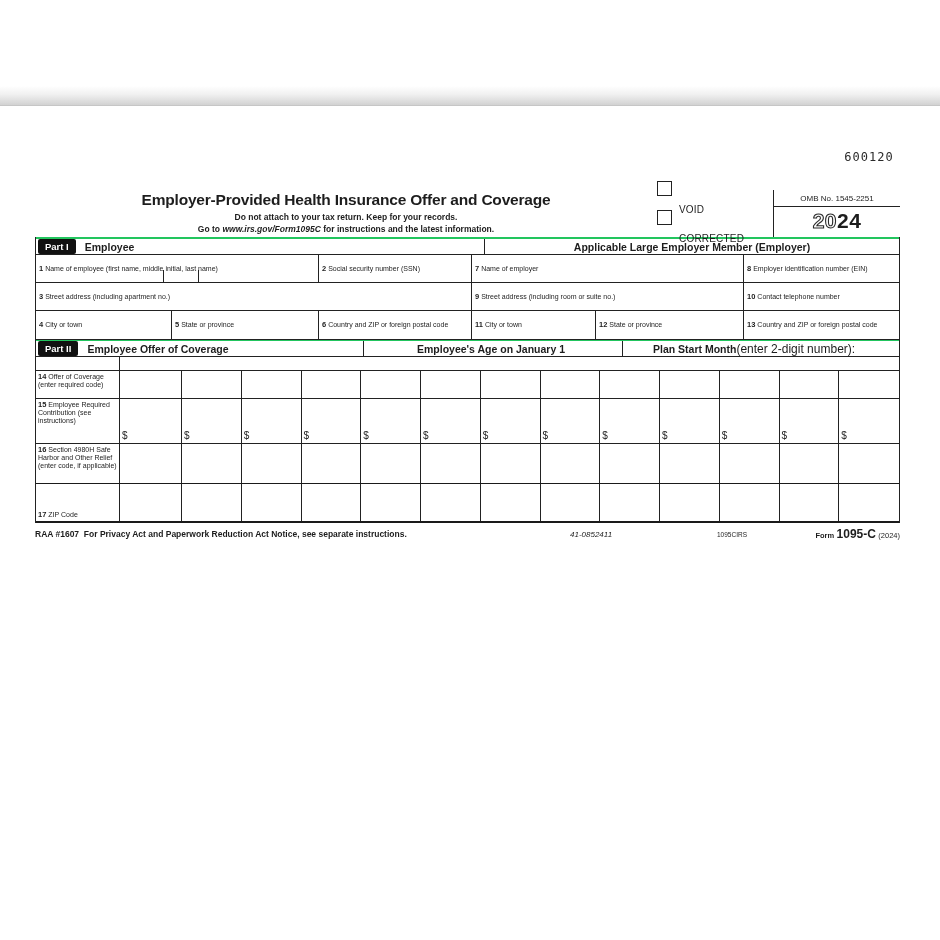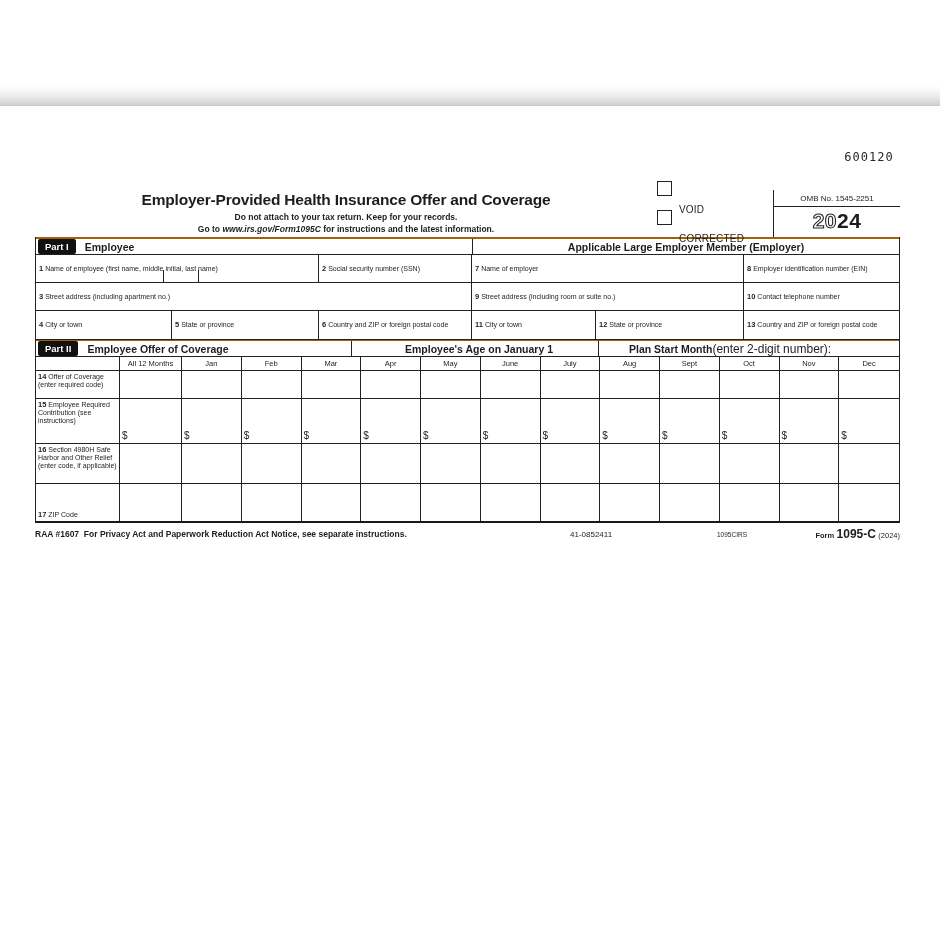--- a/index.html
+++ b/index.html
@@ -33,21 +33,21 @@
   .chk-row{display:flex;align-items:center;height:14px;margin-bottom:15px;}
   .checkbox{width:13px;height:13px;border:1.2px solid #222;background:#fff;margin-right:7px;flex:0 0 auto;}
   .chk-label{font-size:10px;letter-spacing:0.2px;margin-top:42px;}
   .hdr-omb{width:127px;border-left:1.5px solid #222;margin-top:10px;height:47px;box-sizing:border-box;text-align:center;}
   .omb-no{font-size:8px;padding:4px 0 3px;border-bottom:1px solid #222;}
   .year{font-size:21px;font-weight:800;margin-top:2px;letter-spacing:0.5px;}
   .year .outline{color:#fafafa;-webkit-text-stroke:1.1px #2a2a2a;}
   
   .tbl{border-left:1px solid #222;border-right:1px solid #222;box-sizing:border-box;}
   
-  .part-bar{display:flex;height:15px;border-top:2px solid #a16207;border-bottom:1px solid #222;align-items:center;}
+  .part-bar{display:flex;height:15px;border-top:2px solid #22c55e;border-bottom:1px solid #222;align-items:center;gap:12px;}
   .part-box{background:#111;color:#fff;font-size:9.5px;font-weight:bold;padding:1.5px 7px 2px;margin:0 0 0 2px;border-radius:2px;}
   .bar-title{font-size:10.5px;font-weight:bold;margin-left:9px;}
   .bar-seg{display:flex;align-items:center;height:100%;box-sizing:border-box;}
   .bar-seg.center{justify-content:center;}
   .bar-note{font-size:12px;font-weight:normal;}
   
   .row{display:flex;border-bottom:1px solid #222;box-sizing:border-box;}
   .cell{box-sizing:border-box;border-right:1px solid #222;padding:2px 3px;position:relative;}
   .cell.last{border-right:none;}
   .fnum{font-size:7.5px;font-weight:bold;margin-right:2px;}
@@ -59,21 +59,21 @@
   .p2label{width:84px;flex:0 0 auto;box-sizing:border-box;border-right:1px solid #222;padding:2px 2px;font-size:7px;line-height:8.2px;position:relative;}
   .p2cells{flex:1;display:grid;grid-template-columns:62px repeat(12,1fr);}
   .p2cell{box-sizing:border-box;border-right:1px solid #222;position:relative;}
   .p2cell:last-child{border-right:none;}
   .p2head .p2cell{display:flex;align-items:center;justify-content:center;font-size:7.5px;}
   .dollar{position:absolute;left:2px;bottom:2px;font-size:10px;}
   .ziplabel{position:absolute;left:2px;bottom:2px;white-space:nowrap;}
   
   .footer{position:relative;height:16px;margin-top:3px;font-size:8.5px;}
   .foot-left{position:absolute;left:0;top:3px;font-weight:bold;}
-  .foot-cat{position:absolute;left:535px;top:4px;font-size:8px;}
+  .foot-cat{position:absolute;left:535px;top:4px;font-size:8px;font-style:italic;}
   .foot-code{position:absolute;left:682px;top:5px;font-size:6.5px;}
   .foot-right{position:absolute;right:0;top:1px;}
   .foot-right .fw{font-size:7.5px;font-weight:bold;}
   .foot-right .fn{font-size:12px;font-weight:800;}
   .foot-right .fy{font-size:7.5px;}
 </style>
 </head>
 <body>
 
 <div class="top-band"></div>
@@ -175,36 +175,20 @@
         <span class="bar-title" style="margin-left:8px;">Employee's Age on January 1</span>
       </div>
       <div class="bar-seg" style="flex:1;border-left:1px solid #222;">
         <span class="bar-title" style="margin-left:5px;padding-left:25px;">Plan Start Month</span>
         <span class="bar-note"> (enter 2-digit number):</span>
       </div>
     </div>
 
     <div class="p2row p2head" style="height:14px;">
       <div class="p2label"></div>
-      <div class="p2cells">
-
-      <div class="p2cell">All 12 Months</div>
-          <div class="p2cell">Jan</div>
-          <div class="p2cell">Feb</div>
-          <div class="p2cell">Mar</div>
-          <div class="p2cell">Apr</div>
-          <div class="p2cell">May</div>
-          <div class="p2cell">June</div>
-          <div class="p2cell">July</div>
-          <div class="p2cell">Aug</div>
-          <div class="p2cell">Sept</div>
-          <div class="p2cell">Oct</div>
-          <div class="p2cell">Nov</div>
-          <div class="p2cell">Dec</div>
-        </div>
     </div>
 
     <div class="p2row" style="height:28px;">
       <div class="p2label">
         <span class="fnum">14</span><span>Offer of Coverage (enter required code)</span>
       </div>
       <div class="p2cells">
         <div class="p2cell"></div>
       <div class="p2cell"></div>
           <div class="p2cell"></div>

